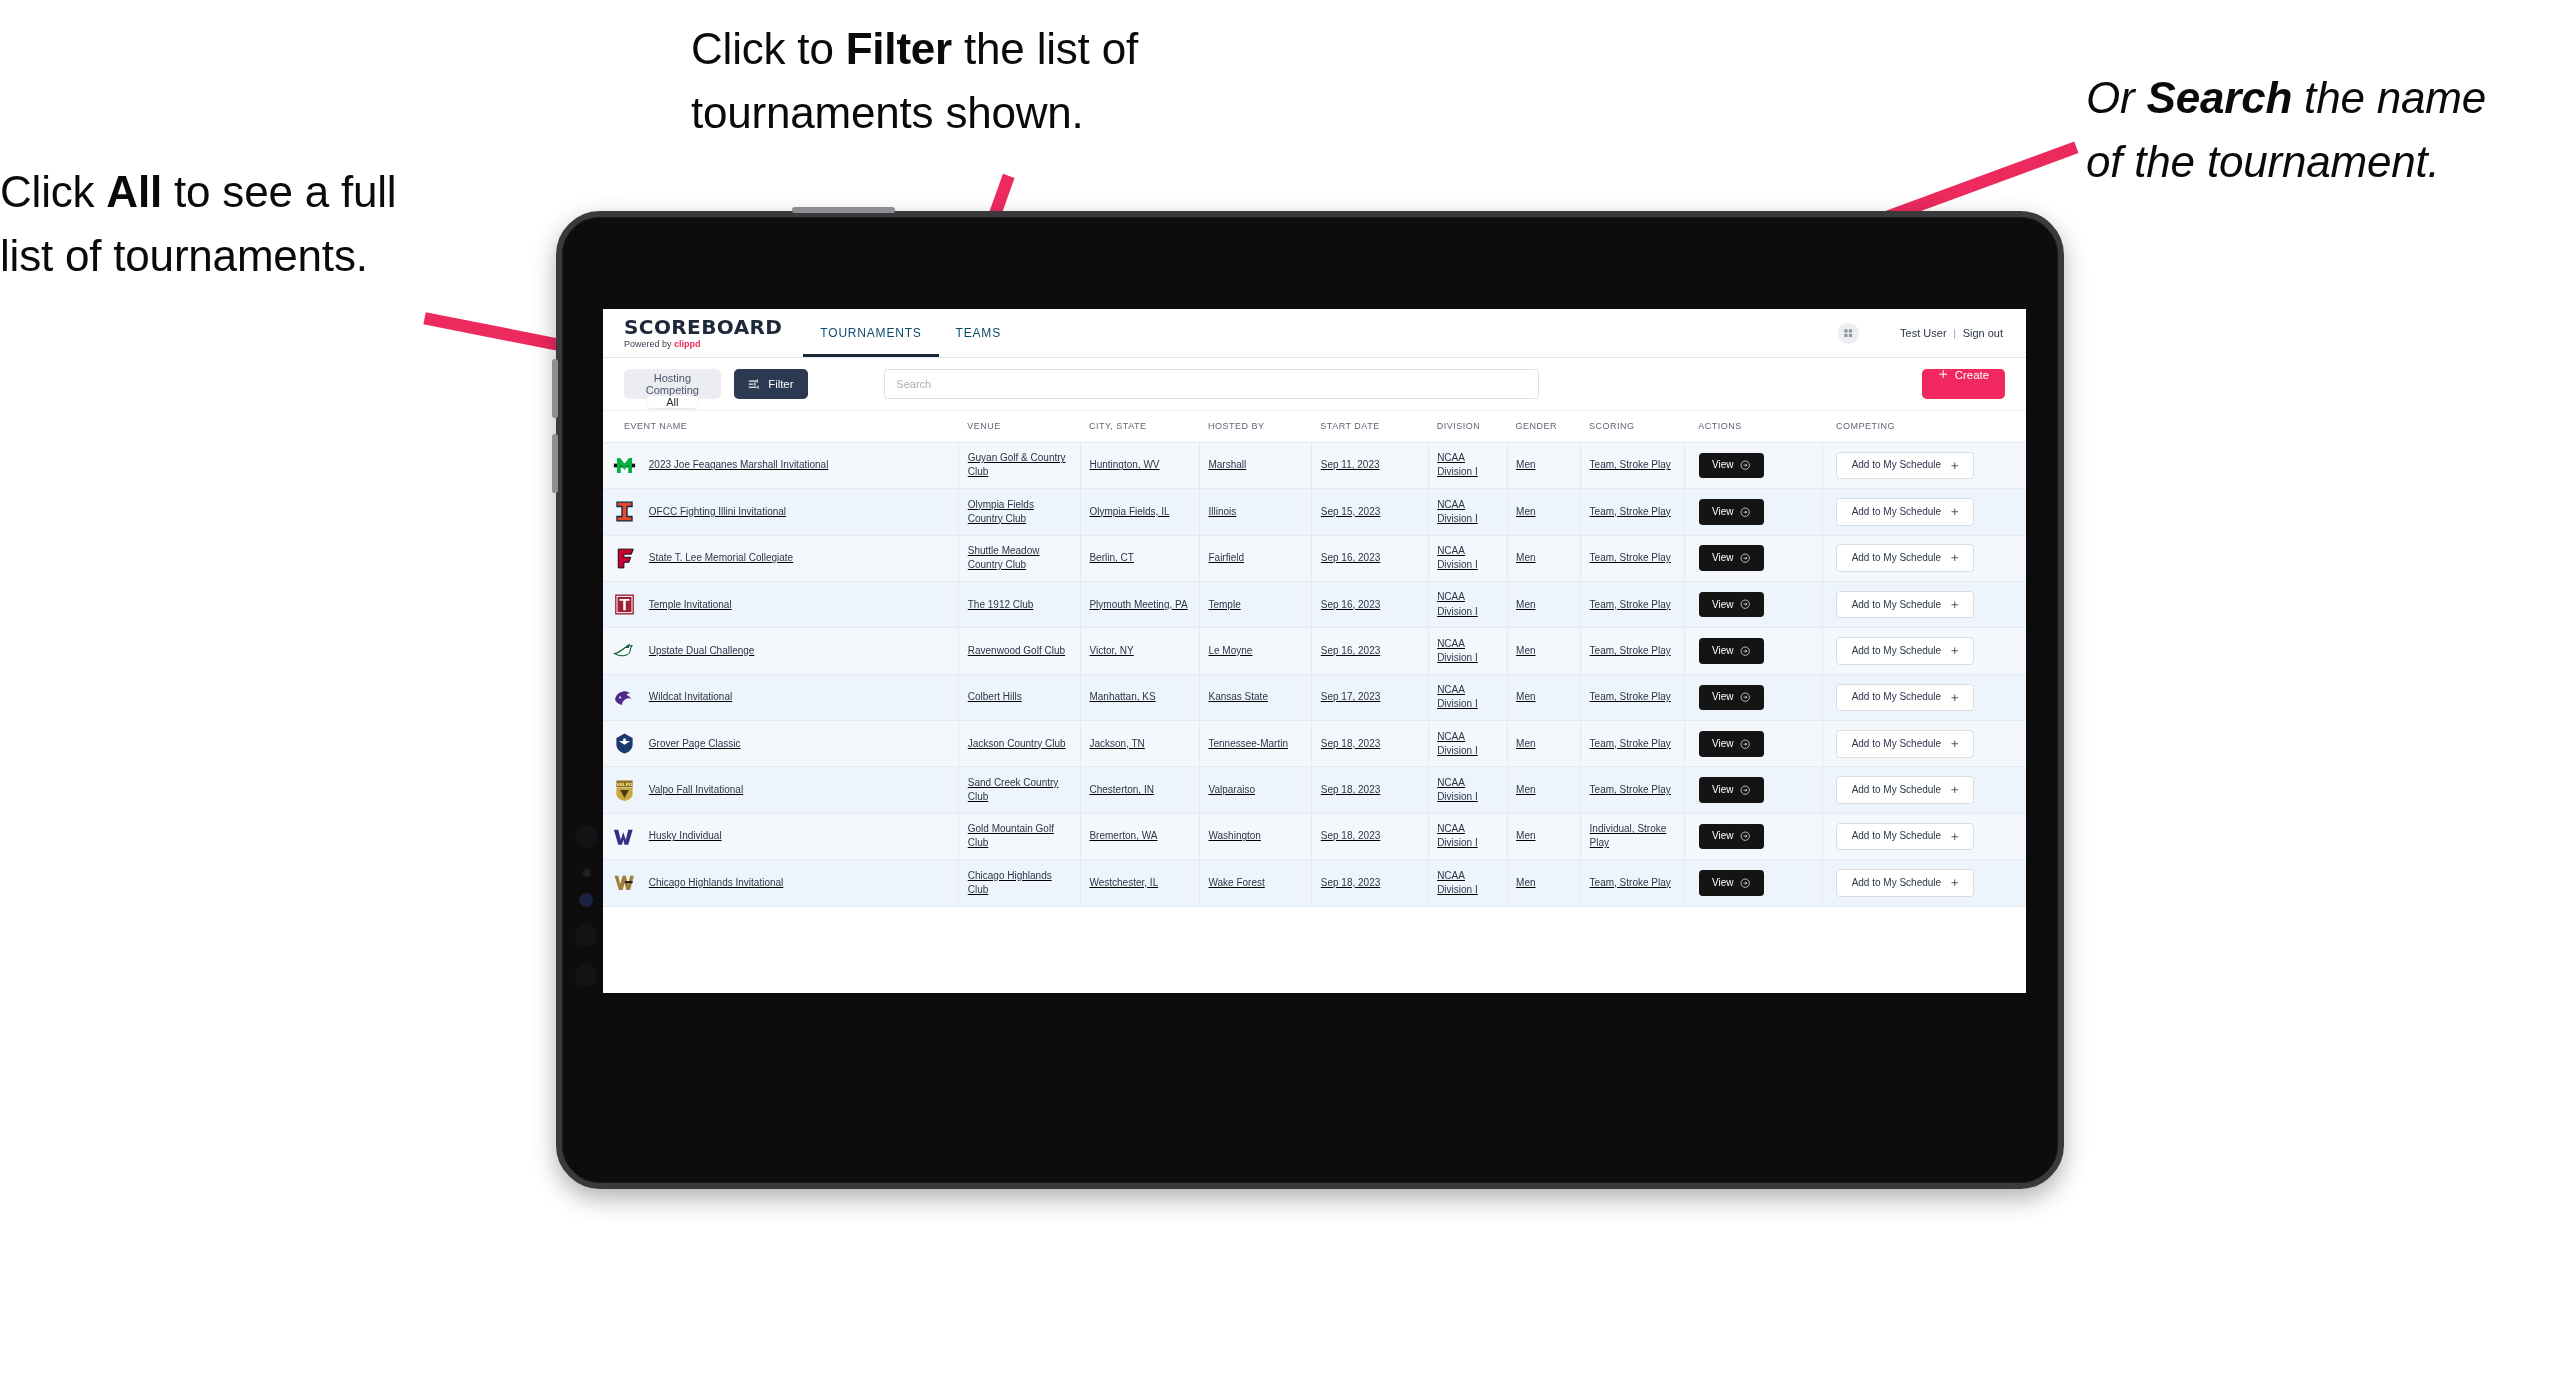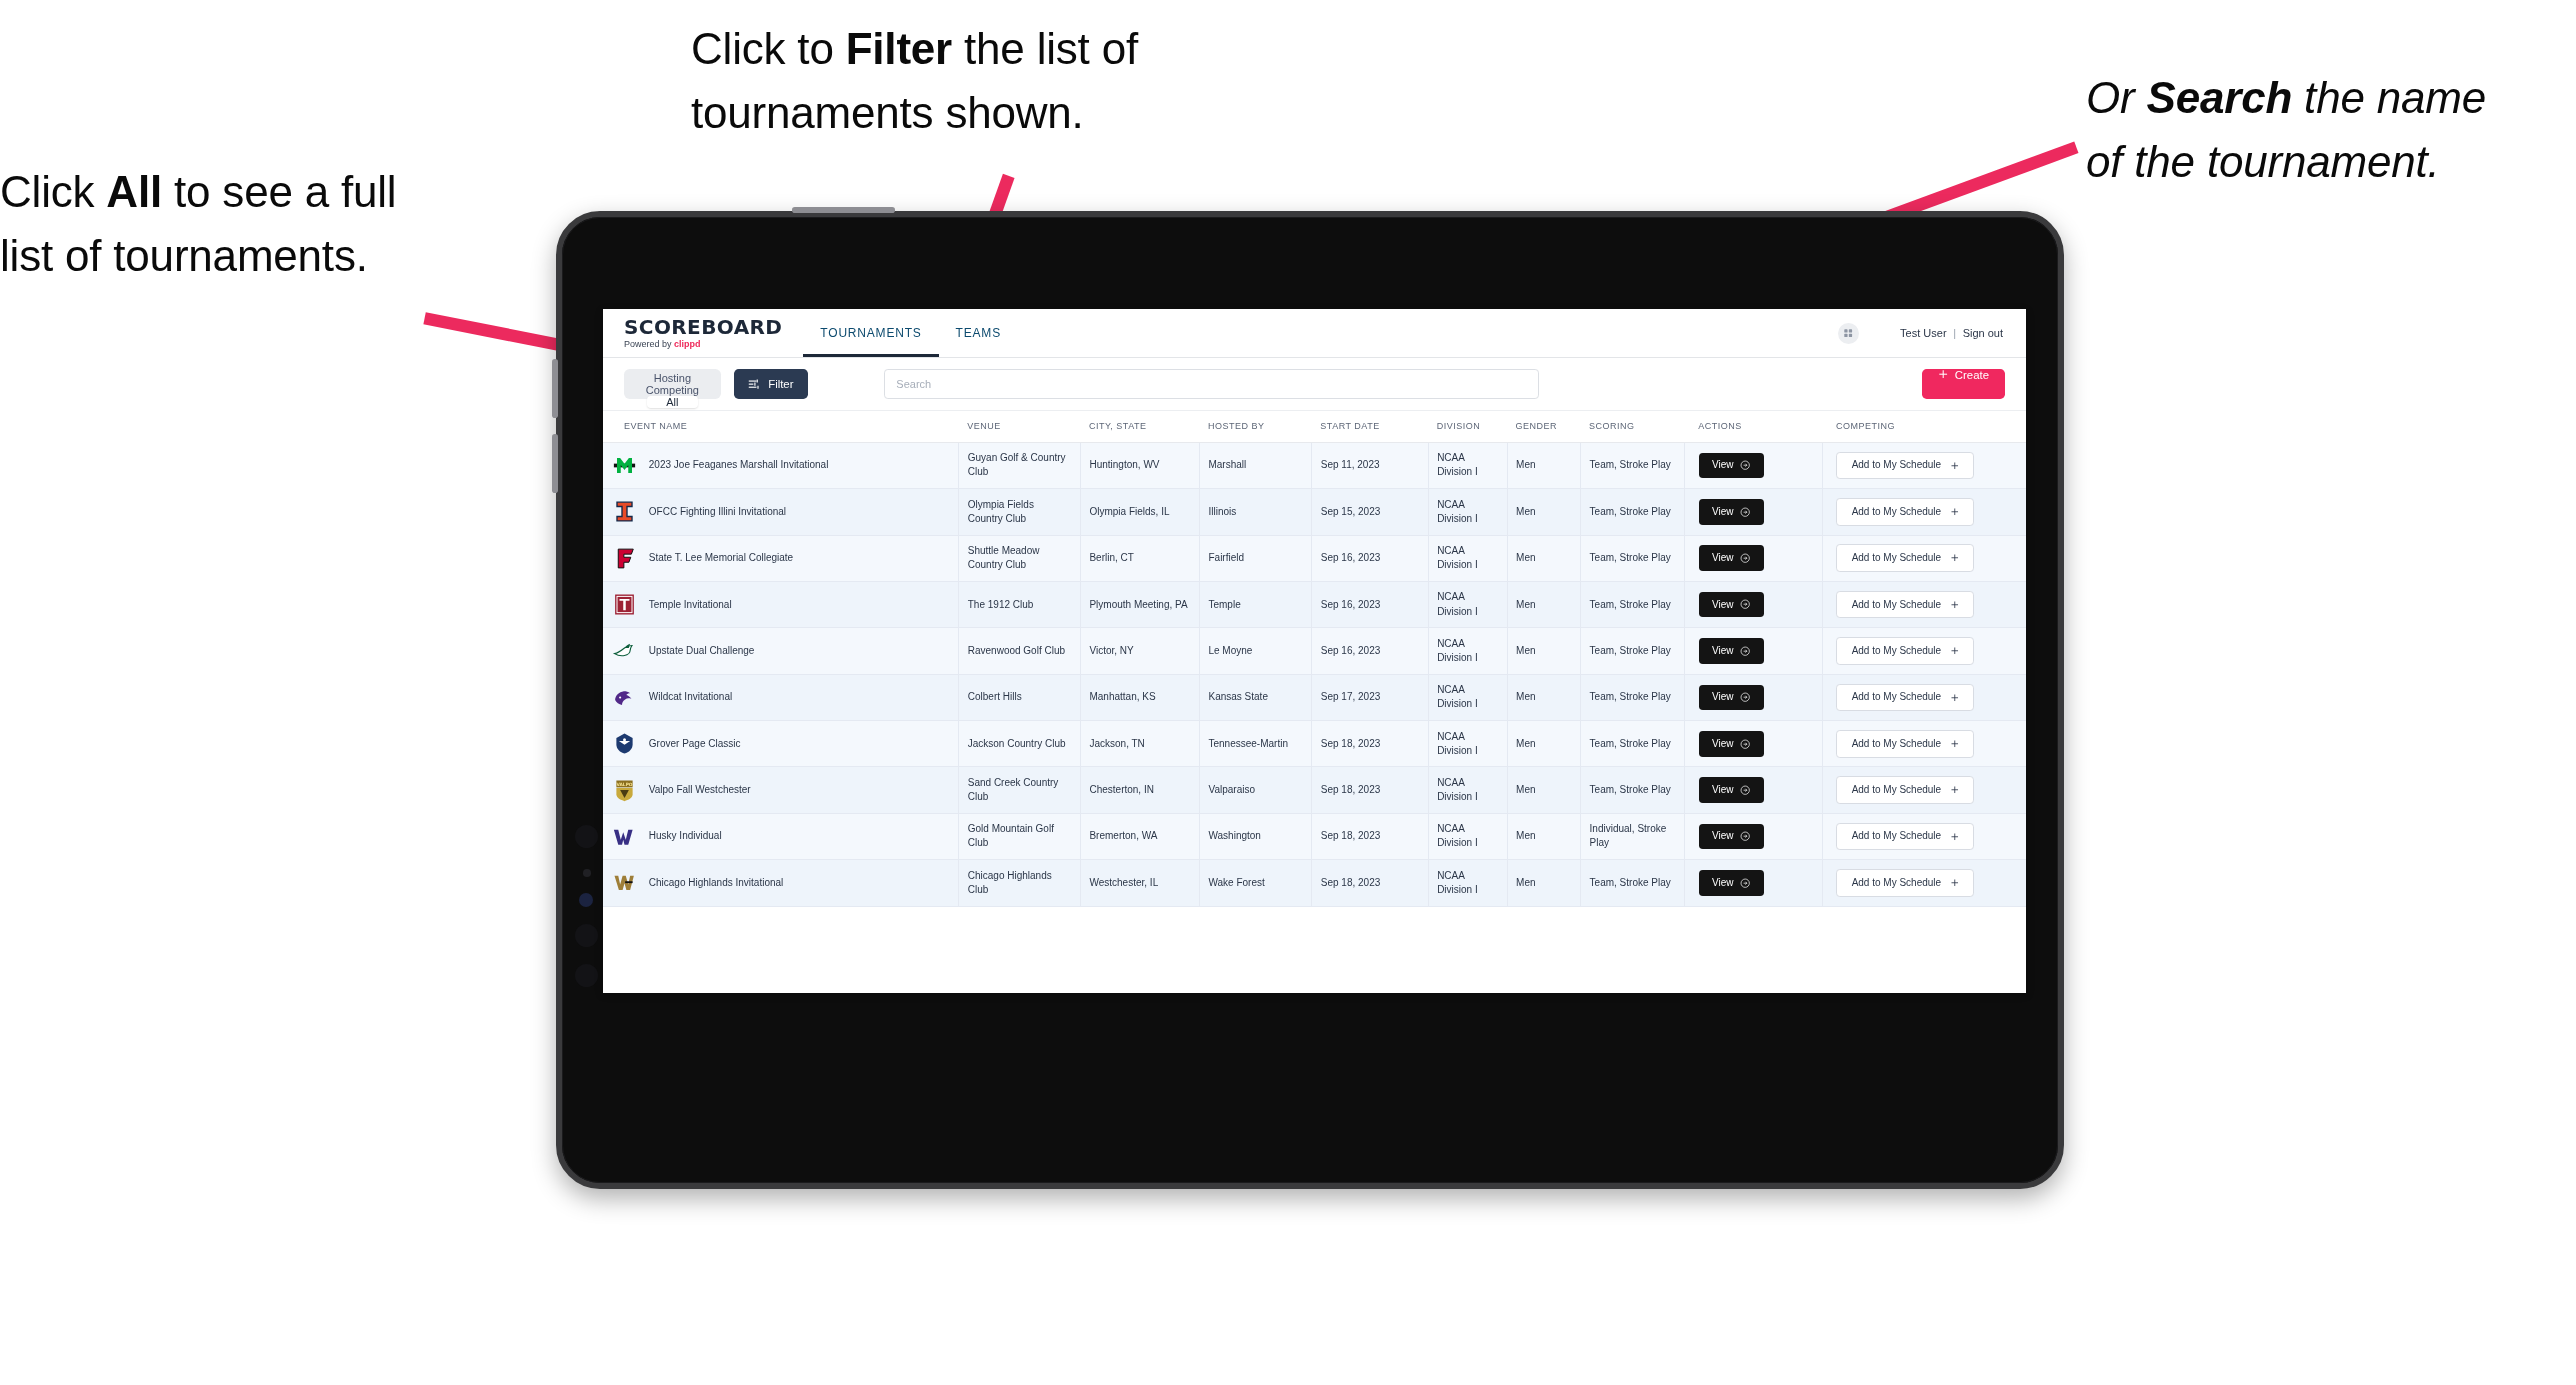--- a/index.html
+++ b/index.html
@@ -166,21 +166,21 @@
     background: #fff; border-bottom: 0.9px solid #e7e9ed;
     white-space: nowrap;
   }
   #tbl tbody td {
     font-size: 10px; color: #2b3648; padding: 8.5px;
     border-bottom: 0.9px solid #e4e9f2;
     border-right: 0.9px solid #e4e9f2;
     vertical-align: middle; line-height: 1.42;
   }
   #tbl tbody td:last-child { border-right: none; }
-  #tbl tbody tr { background: #f4f8fd; }
+  #tbl tbody tr { background: #f4f8fd; text-decoration: underline; }
   #tbl tbody tr:nth-child(even) { background: #eef4fb; }
 
   .ev-cell { display: flex; align-items: center; gap: 12.3px; padding-left: 8.5px; }
   .logo { width: 25px; height: 25px; flex: none; display: block; }
   .ev-name { font-size: 10px; color: #2b3648; }
 
   .btn-view {
     display: inline-flex; align-items: center; gap: 6.6px;
     background: #141414; color: #fff; border-radius: 3.8px;
     padding: 5.7px 13.3px; font-size: 10px; cursor: pointer;
@@ -553,21 +553,21 @@
           </tr>
           <tr>
             <td style="padding-left:0">
               <div class="ev-cell">
                 <span class="logo"><svg viewBox="0 0 40 40" style="font-size:10.5px">
                     <rect x="7" y="4" width="26" height="11" fill="#8b6f1f"></rect>
                     <text x="20" y="12.5" font-size="7" font-weight="bold" fill="#f5e08c" text-anchor="middle" font-family="DejaVu Sans">VALPO</text>
                     <path d="M7 16h26v10c0 6-7 9-13 11-6-2-13-5-13-11z" fill="#c8a93c"></path>
                     <path d="M13 19h14l-7 13z" fill="#4a3c12"></path>
                   </svg></span>
-                <span class="ev-name">Valpo Fall Westchester</span>
+                <span class="ev-name">Valpo Fall Invitational</span>
               </div>
             </td>
             <td>Sand Creek Country Club</td>
             <td>Chesterton, IN</td>
             <td>Valparaiso</td>
             <td>Sep 18, 2023</td>
             <td>NCAA Division I</td>
             <td>Men</td>
             <td>Team, Stroke Play</td>
             <td class="col-actions"><span class="btn-view">

